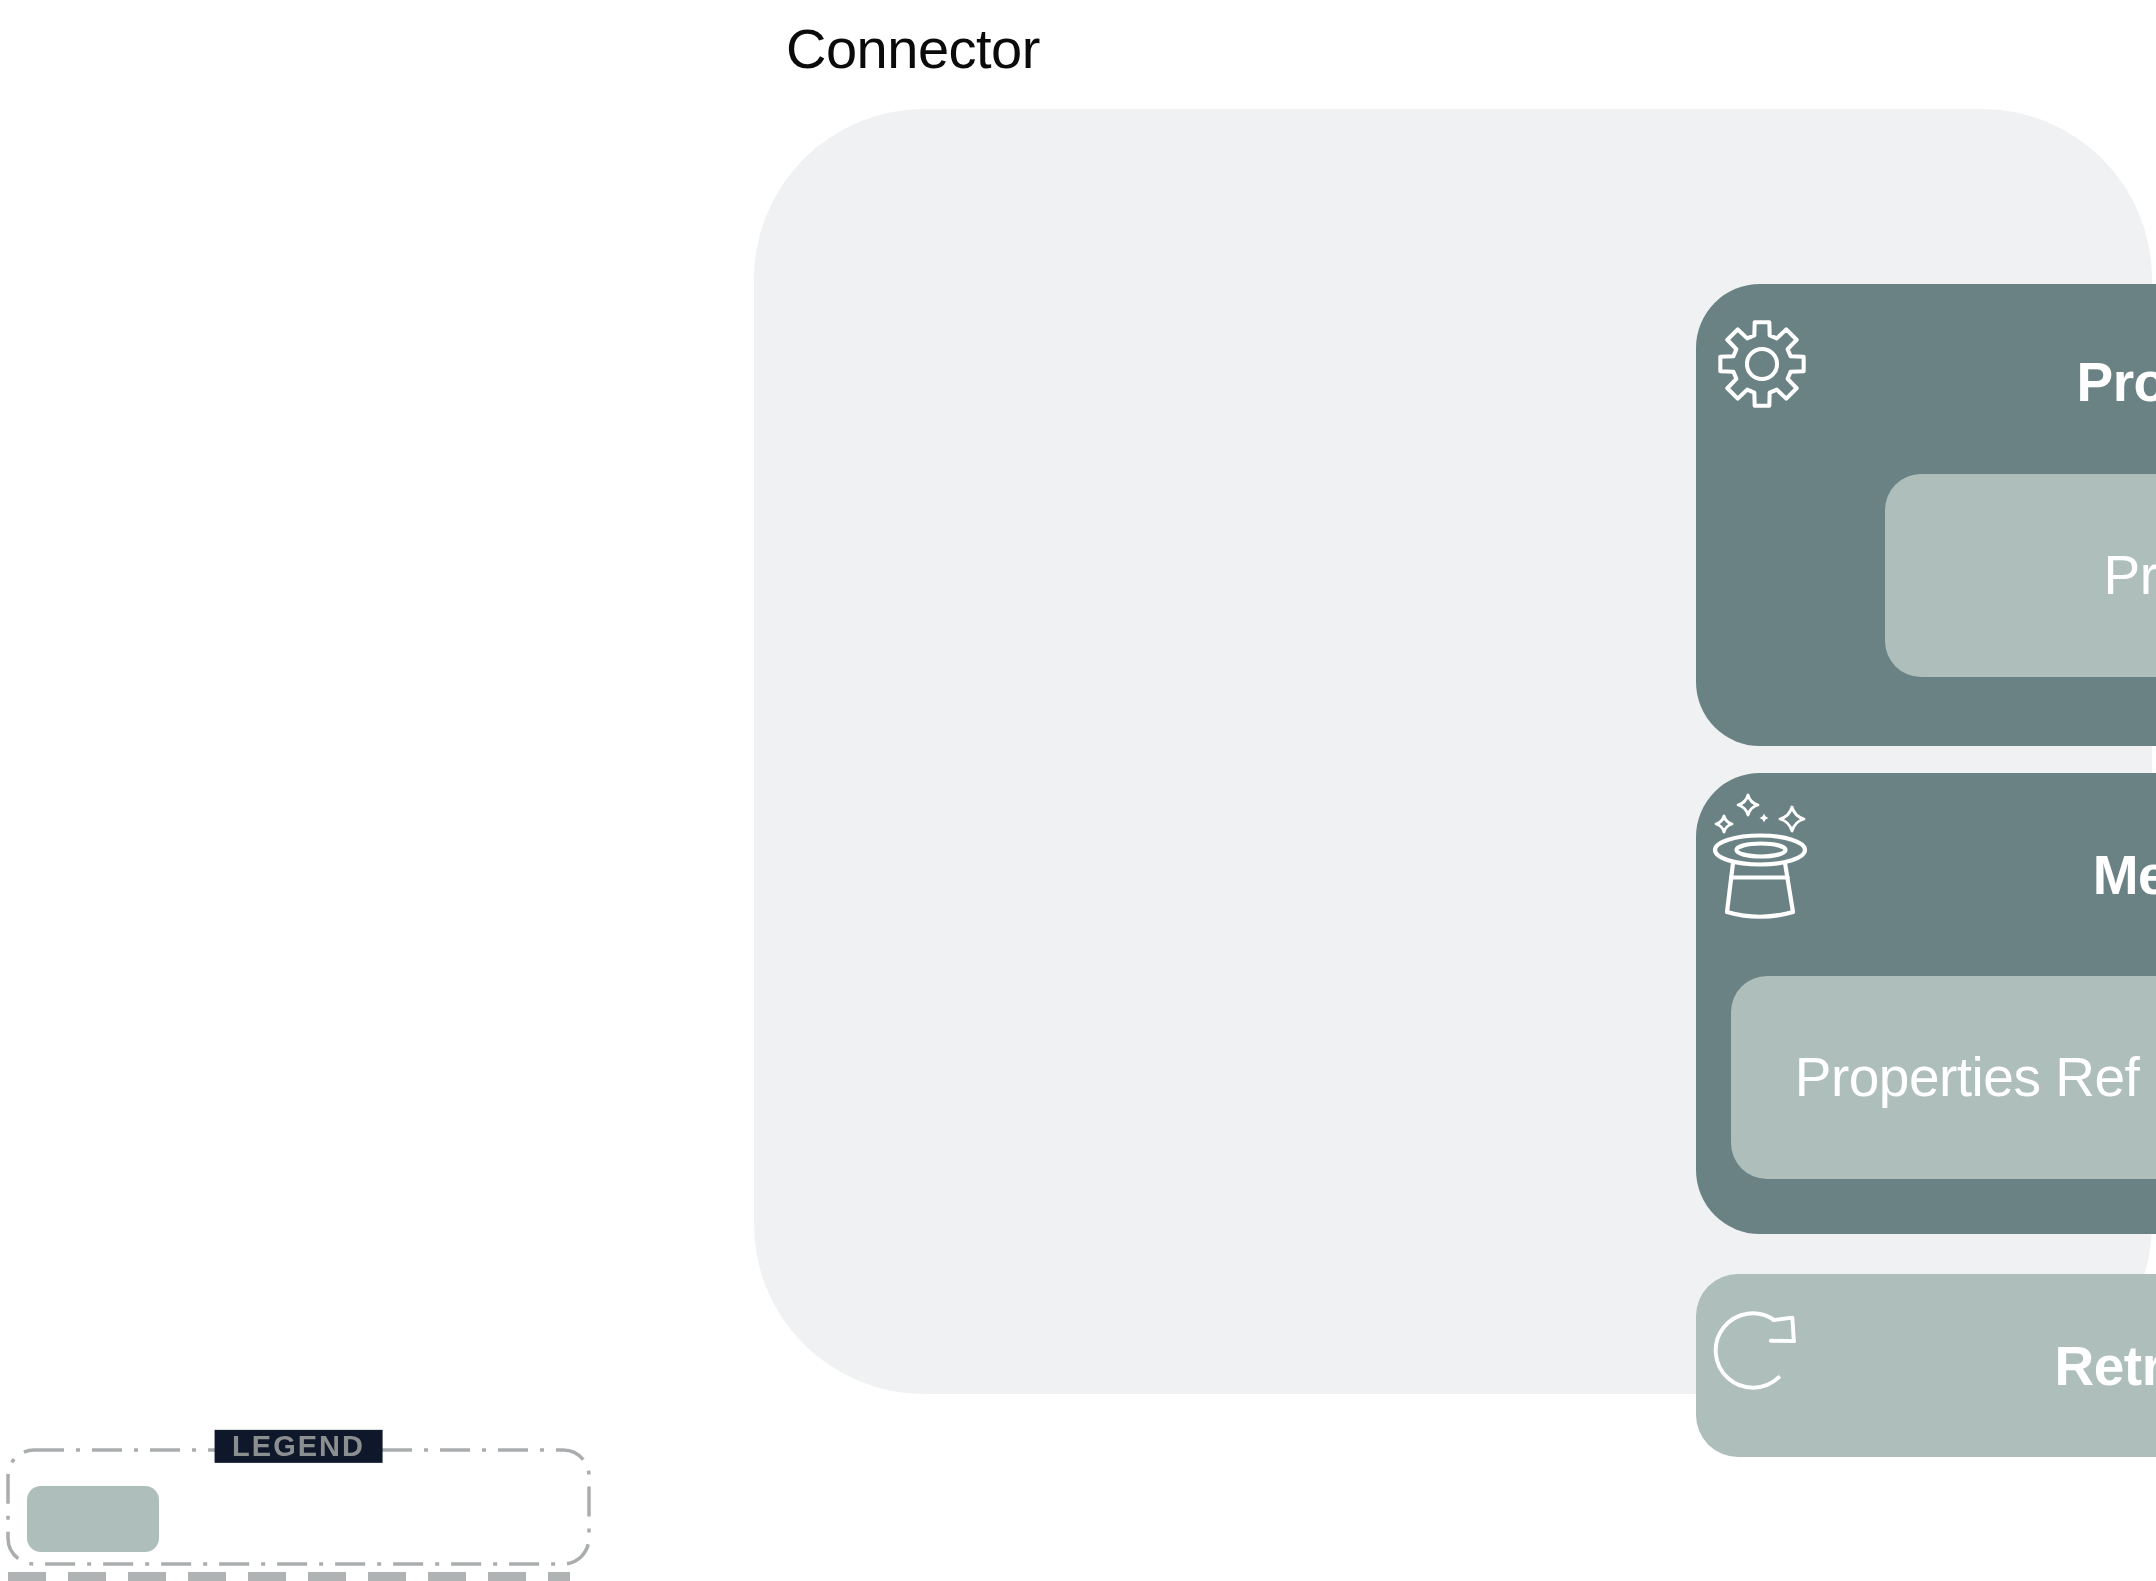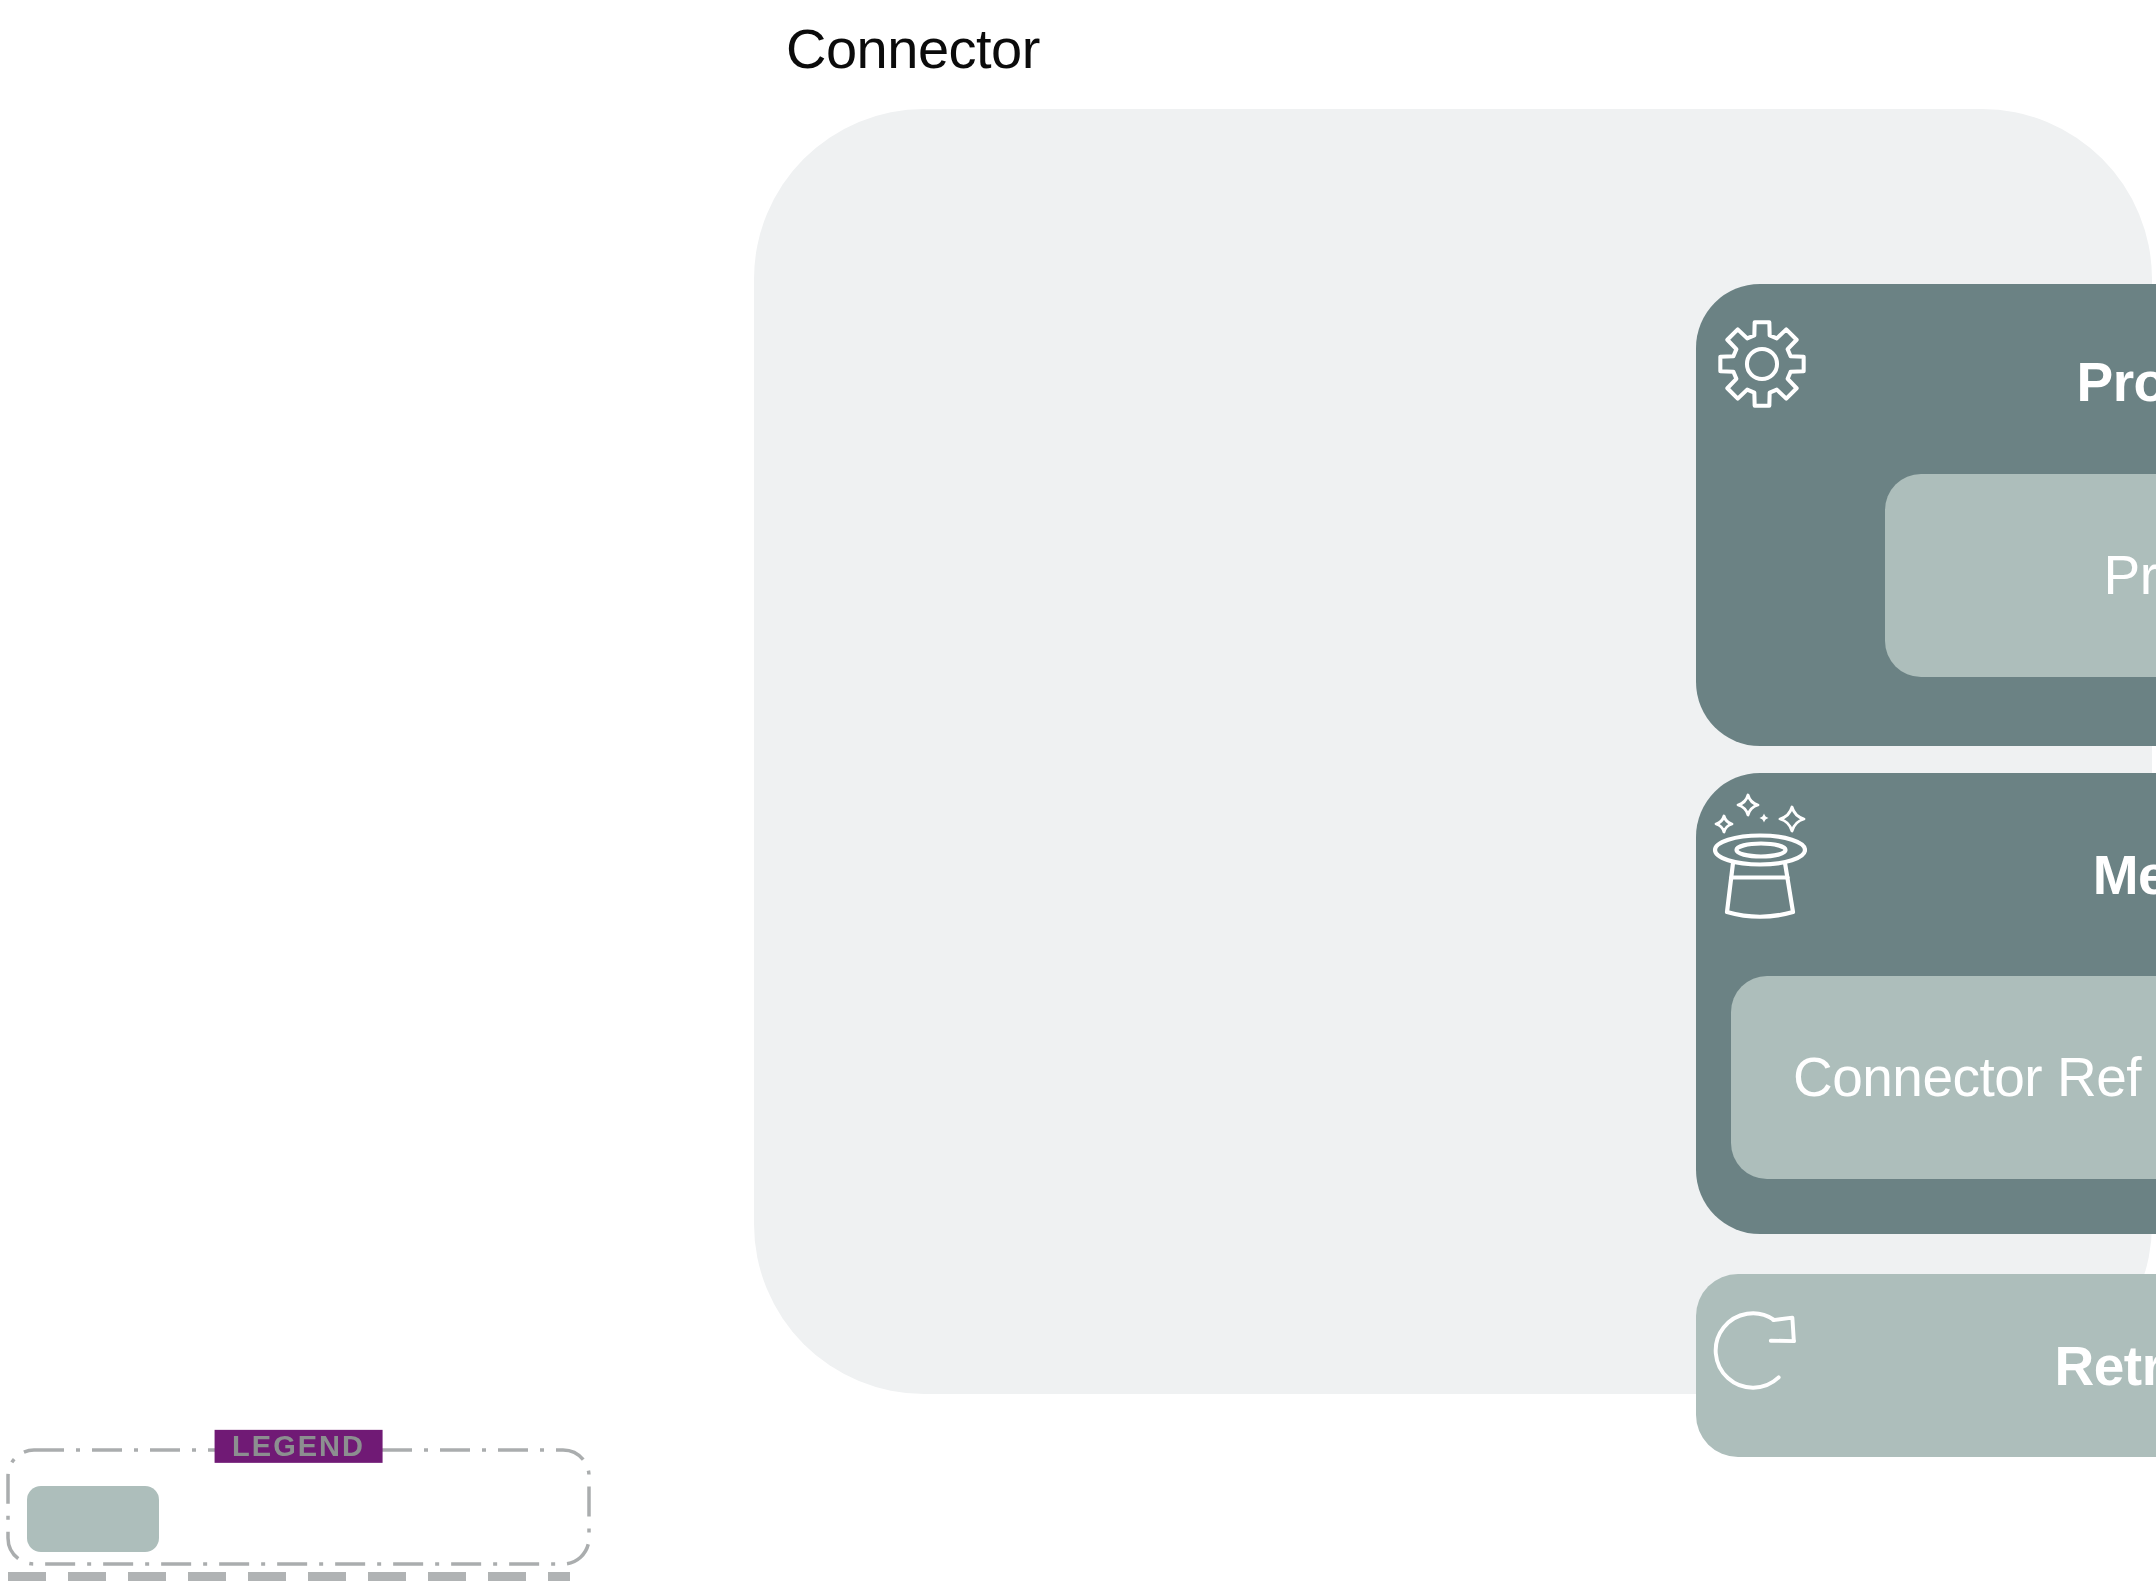--- a/index.html
+++ b/index.html
@@ -43,21 +43,21 @@
   #gear-icon-svg{left:19px;top:33px;width:94px;height:94px;}
   #hat-icon-svg{left:15px;top:20px;width:96px;height:126px;}
   #retry-icon-svg{left:16px;top:26px;width:98px;height:98px;align-self:flex-start;}
   .stroke-ico{fill:none;stroke:#ffffff;stroke-linecap:round;stroke-linejoin:round;}
   #legend-box{
     left:6px;top:1448px;width:585px;height:118px;
   }
   #legend-border-svg{position:absolute;left:0;top:0;width:100%;height:100%;overflow:visible;}
   #legend-title{
     position:absolute;left:50%;top:0;transform:translate(-50%,-55%);
-    background:#701a75;padding:0 18px;font-size:29px;font-weight:700;
+    background:#0f172a;padding:0 18px;font-size:29px;font-weight:700;
     letter-spacing:2px;color:#8c8f90;white-space:nowrap;
   }
   #legend-swatch{
     position:absolute;left:21px;top:38px;width:132px;height:66px;
     border-radius:14px;background:#adbebb;
   }
   #legend-label{
     position:absolute;left:180px;top:32px;font-size:33px;line-height:36px;color:#111111;
   }
   #legend-cutoff-dashes{
@@ -89,21 +89,21 @@
       <path class="sparkle-filled" fill="#ffffff" d="M 53 20.5 Q 53.99 24.01 57.5 25 Q 53.99 25.99 53 29.5 Q 52.01 25.99 48.5 25 Q 52.01 24.01 53 20.5 Z"></path>
       <path class="sparkle stroke-ico" stroke-width="2.8" d="M 81 14 Q 83.64 23.36 93 26 Q 83.64 28.64 81 38 Q 78.36 28.64 69 26 Q 78.36 23.36 81 14 Z"></path>
       <path class="sparkle stroke-ico" stroke-width="2.8" d="M 13 23 Q 14.76 29.24 21 31 Q 14.76 32.76 13 39 Q 11.24 32.76 5 31 Q 11.24 29.24 13 23 Z"></path>
       <ellipse class="stroke-ico" stroke-width="4.2" cx="49" cy="57" rx="45" ry="14.5"></ellipse>
       <ellipse class="stroke-ico" stroke-width="4.2" cx="50" cy="57" rx="24.5" ry="6.5"></ellipse>
       <path class="stroke-ico" stroke-width="4.2" d="M 22 70 L 16 119 Q 49 128.5 82 119 L 74 70"></path>
       <path class="stroke-ico" stroke-width="4.2" d="M 20.5 84.5 L 76.5 84.5"></path>
     </svg>
     <div class="group-heading" id="metadata-heading">Metadata</div>
     <div class="child-box" id="connector-ref-child" style="background: rgb(173, 190, 187);">
-      <span>Connector Ref</span>
+      <span>Properties Ref</span>
     </div>
 
   </div>
 
   <div class="abs" id="retry-box" style="background: rgb(173, 190, 187);">
     <svg class="icon-svg" id="retry-icon-svg" viewBox="0 0 100 100">
       <path class="stroke-ico" stroke-width="4" d="M 68 79 A 38 38 0 1 1 63 20"></path>
       <path class="stroke-ico" stroke-width="4" d="M 62.5 20.5 L 82 18 L 83.5 42"></path>
       <path class="stroke-ico" stroke-width="4" d="M 60 41.5 L 83.5 42"></path>
     </svg>

